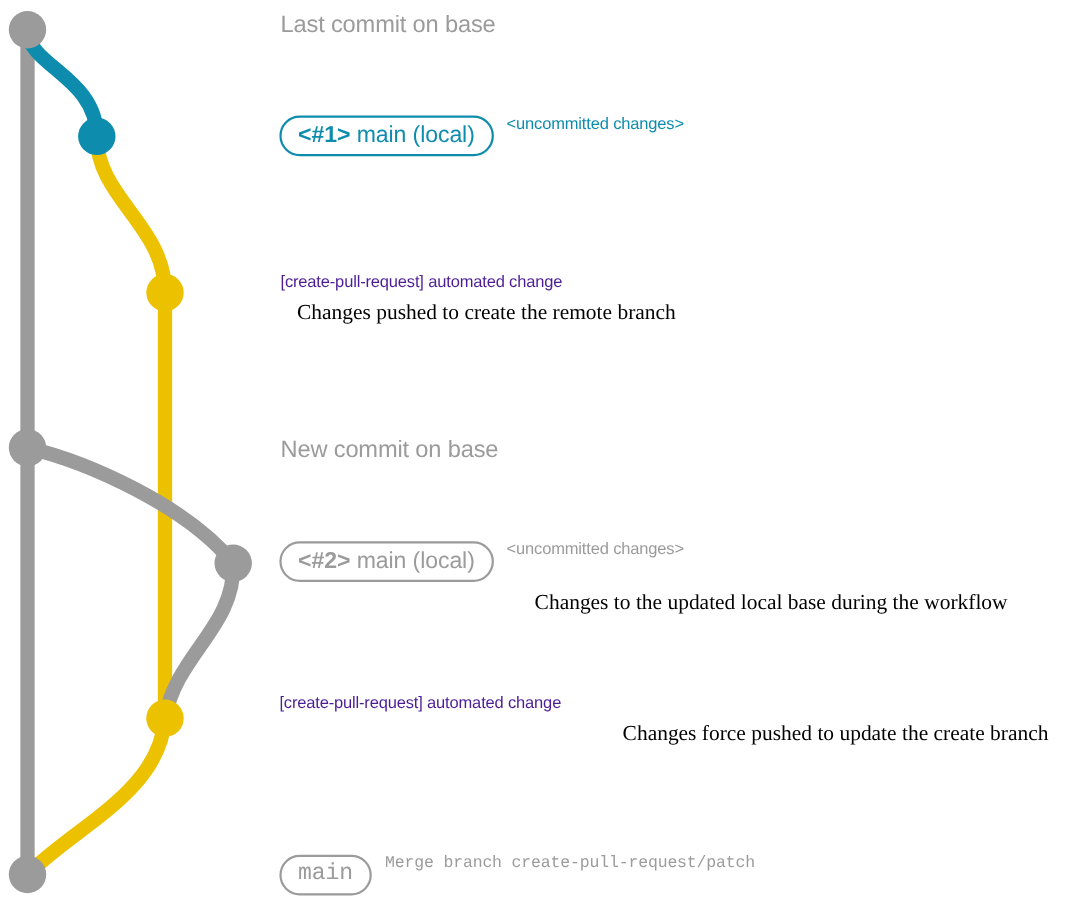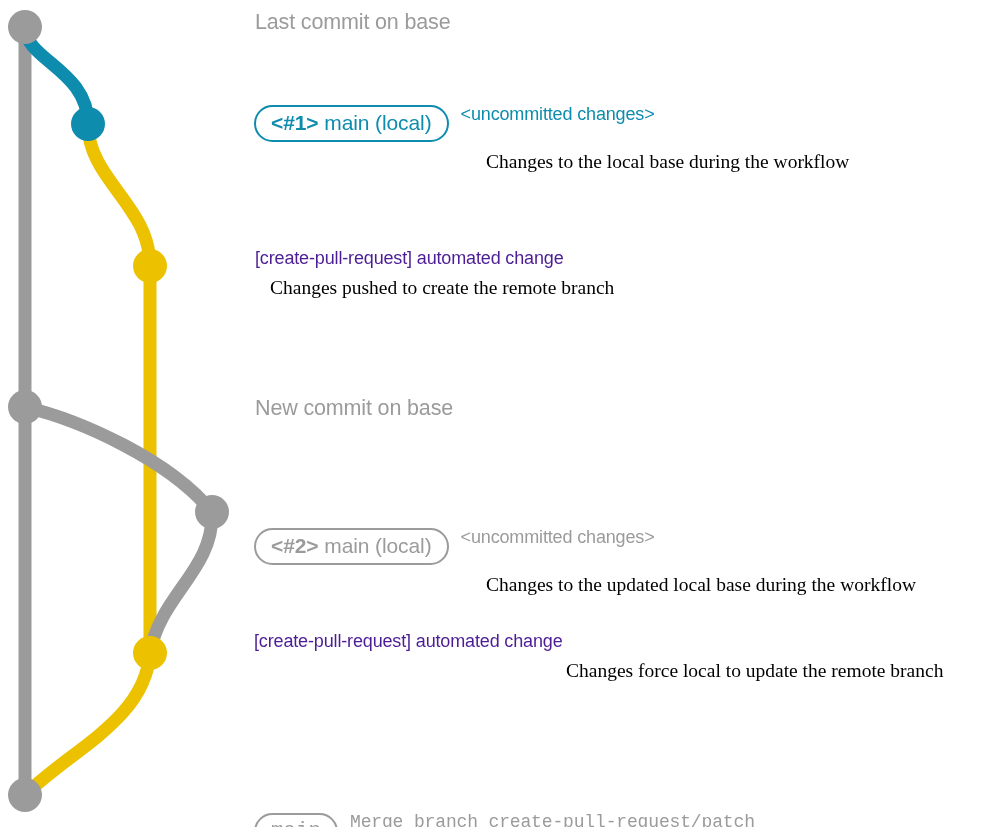--- a/index.html
+++ b/index.html
@@ -55,37 +55,37 @@
     line-height: 1.05;
     letter-spacing: -0.1px;
     background: transparent;
   }
 
   .pill .hashnum {
     font-weight: bold;
   }
 
   .headline {
-    font-size: 18px;
+    font-size: 15px;
     line-height: 1.05;
     letter-spacing: -0.15px;
   }
 
   .subtext {
     font-family: "Liberation Serif", serif;
     font-size: 19.5px;
     color: #000000;
     line-height: 1.1;
     white-space: nowrap;
   }
 
   
   .c-blue   { color: #0e8cae; }
   .c-yellow { color: #4c1d95; }
-  .c-gray   { color: #9b9b9b; margin-top: 36px; }
+  .c-gray   { color: #9b9b9b; }
 
   .plain-note {
     font-size: 21.5px;
     letter-spacing: -0.15px;
     color: #9b9b9b;
     white-space: nowrap;
   }
 
   
   #row-last-commit      { top: 10px;  left: 255px; }
@@ -143,21 +143,20 @@
 
   <div class="row" id="row-last-commit">
     <div class="plain-note">Last commit on base</div>
   </div>
 
   <div class="row" id="row-commit-1">
     <div class="row-head">
       <span class="pill c-blue"><span class="hashnum">&lt;#1&gt;</span><span> main (local)</span></span>
       <span class="headline c-blue">&lt;uncommitted changes&gt;</span>
     </div>
-    <div class="subtext">Changes to the local base during the workflow</div>
   </div>
 
   <div class="row" id="row-commit-2">
     <div class="row-head">
       <span class="headline c-yellow">[create-pull-request] automated change</span>
     </div>
     <div class="subtext">Changes pushed to create the remote branch</div>
   </div>
 
   <div class="row" id="row-new-commit">
@@ -169,21 +168,21 @@
       <span class="pill c-gray"><span class="hashnum">&lt;#2&gt;</span><span> main (local)</span></span>
       <span class="headline c-gray">&lt;uncommitted changes&gt;</span>
     </div>
     <div class="subtext">Changes to the updated local base during the workflow</div>
   </div>
 
   <div class="row" id="row-commit-4">
     <div class="row-head">
       <span class="headline c-yellow">[create-pull-request] automated change</span>
     </div>
-    <div class="subtext">Changes force local to update the remote branch</div>
+    <div class="subtext">Changes force pushed to update the create branch</div>
   </div>
 
   <div class="row" id="row-commit-5">
     <div class="row-head">
       <span class="pill c-gray">main</span>
       <span class="headline c-gray">Merge branch create-pull-request/patch</span>
     </div>
   </div>
 
 </div>

